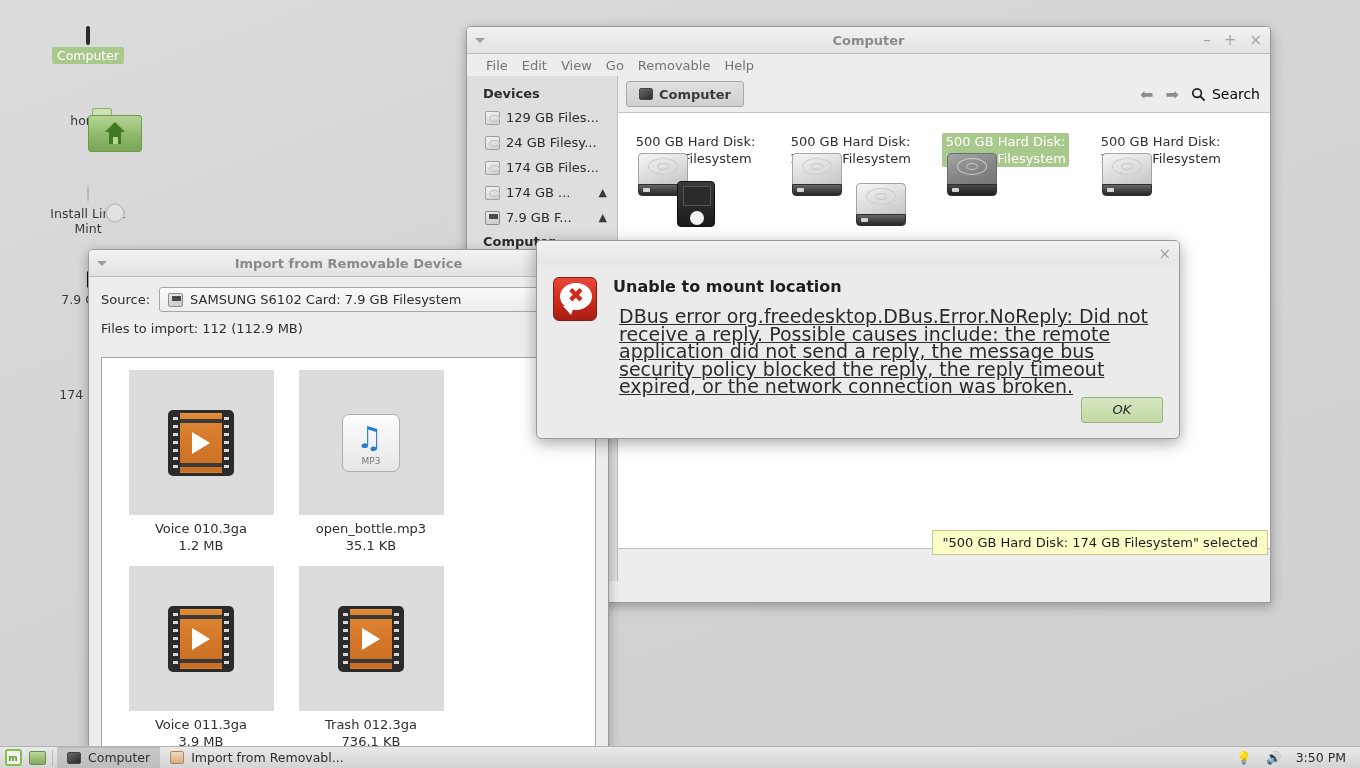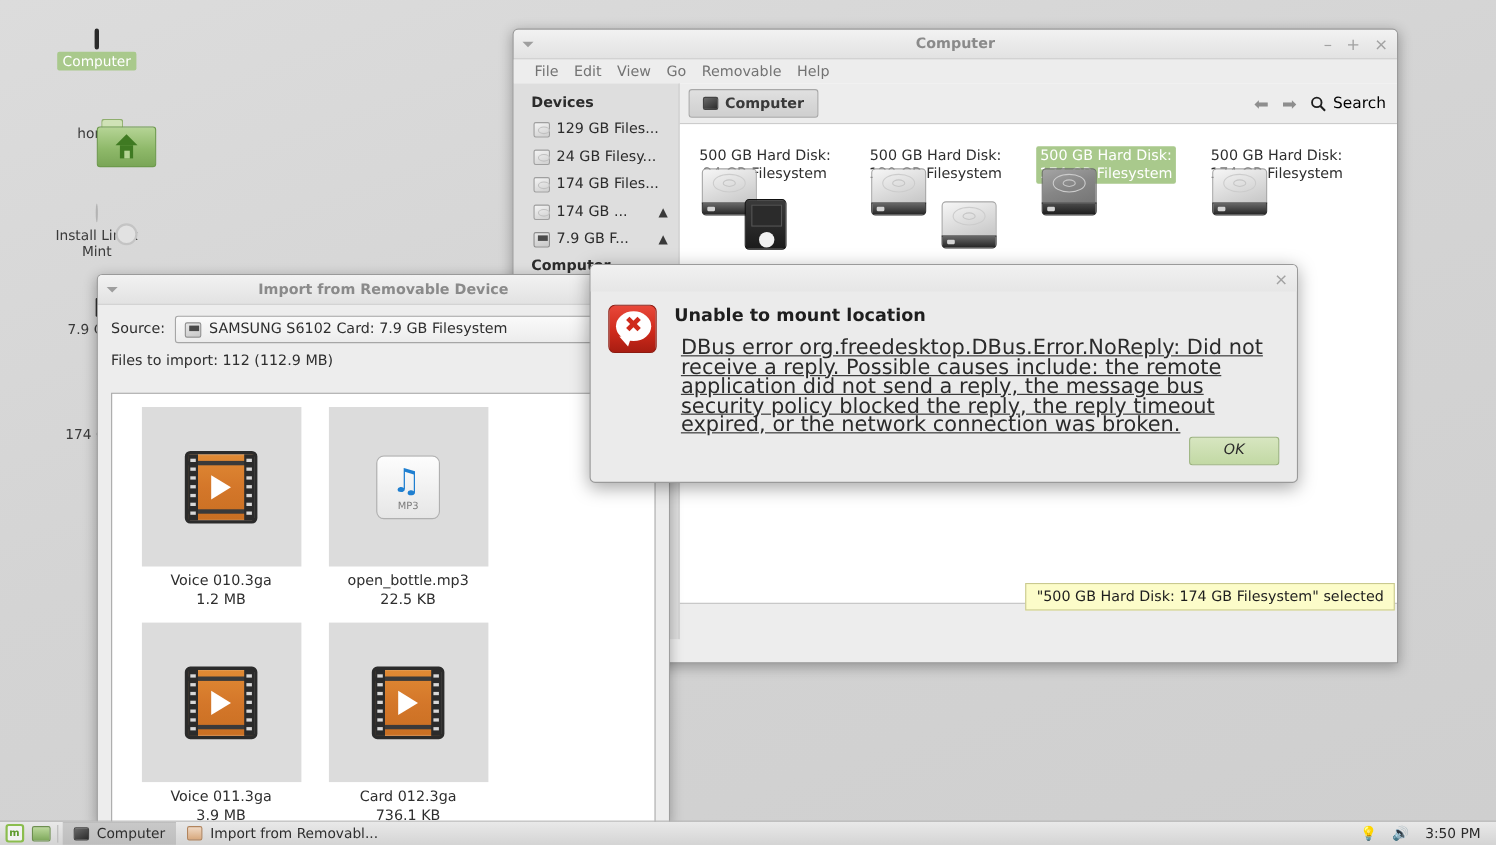--- a/index.html
+++ b/index.html
@@ -475,21 +475,21 @@
         </div>
 
         <div class="fcell">
           <div class="fthumb">
             <span class="mp3icon">
               <span class="note">♫</span>
               <span class="lab">MP3</span>
             </span>
           </div>
           <div class="fname">open_bottle.mp3</div>
-          <div class="fname">22.5 KB</div>
+          <div class="fname">35.1 KB</div>
         </div>
 
         <div class="fcell">
           <div class="fthumb">
             <span class="vidicon">
               <span class="striptop"></span>
                 <span class="stripbot"></span>
               <span class="perfL">
                   <i></i>
                   <i></i>
@@ -534,21 +534,21 @@
                   <i></i>
                   <i></i>
                   <i></i>
                   <i></i>
                   <i></i>
                   <i></i>
                 </span>
               <span class="play"></span>
             </span>
           </div>
-          <div class="fname">Card 012.3ga</div>
+          <div class="fname">Trash 012.3ga</div>
           <div class="fname">736.1 KB</div>
         </div>
 
       </div>
     </div>
   </div>
 </div>
 
 <div id="dlg">
   <div class="dtitle">

